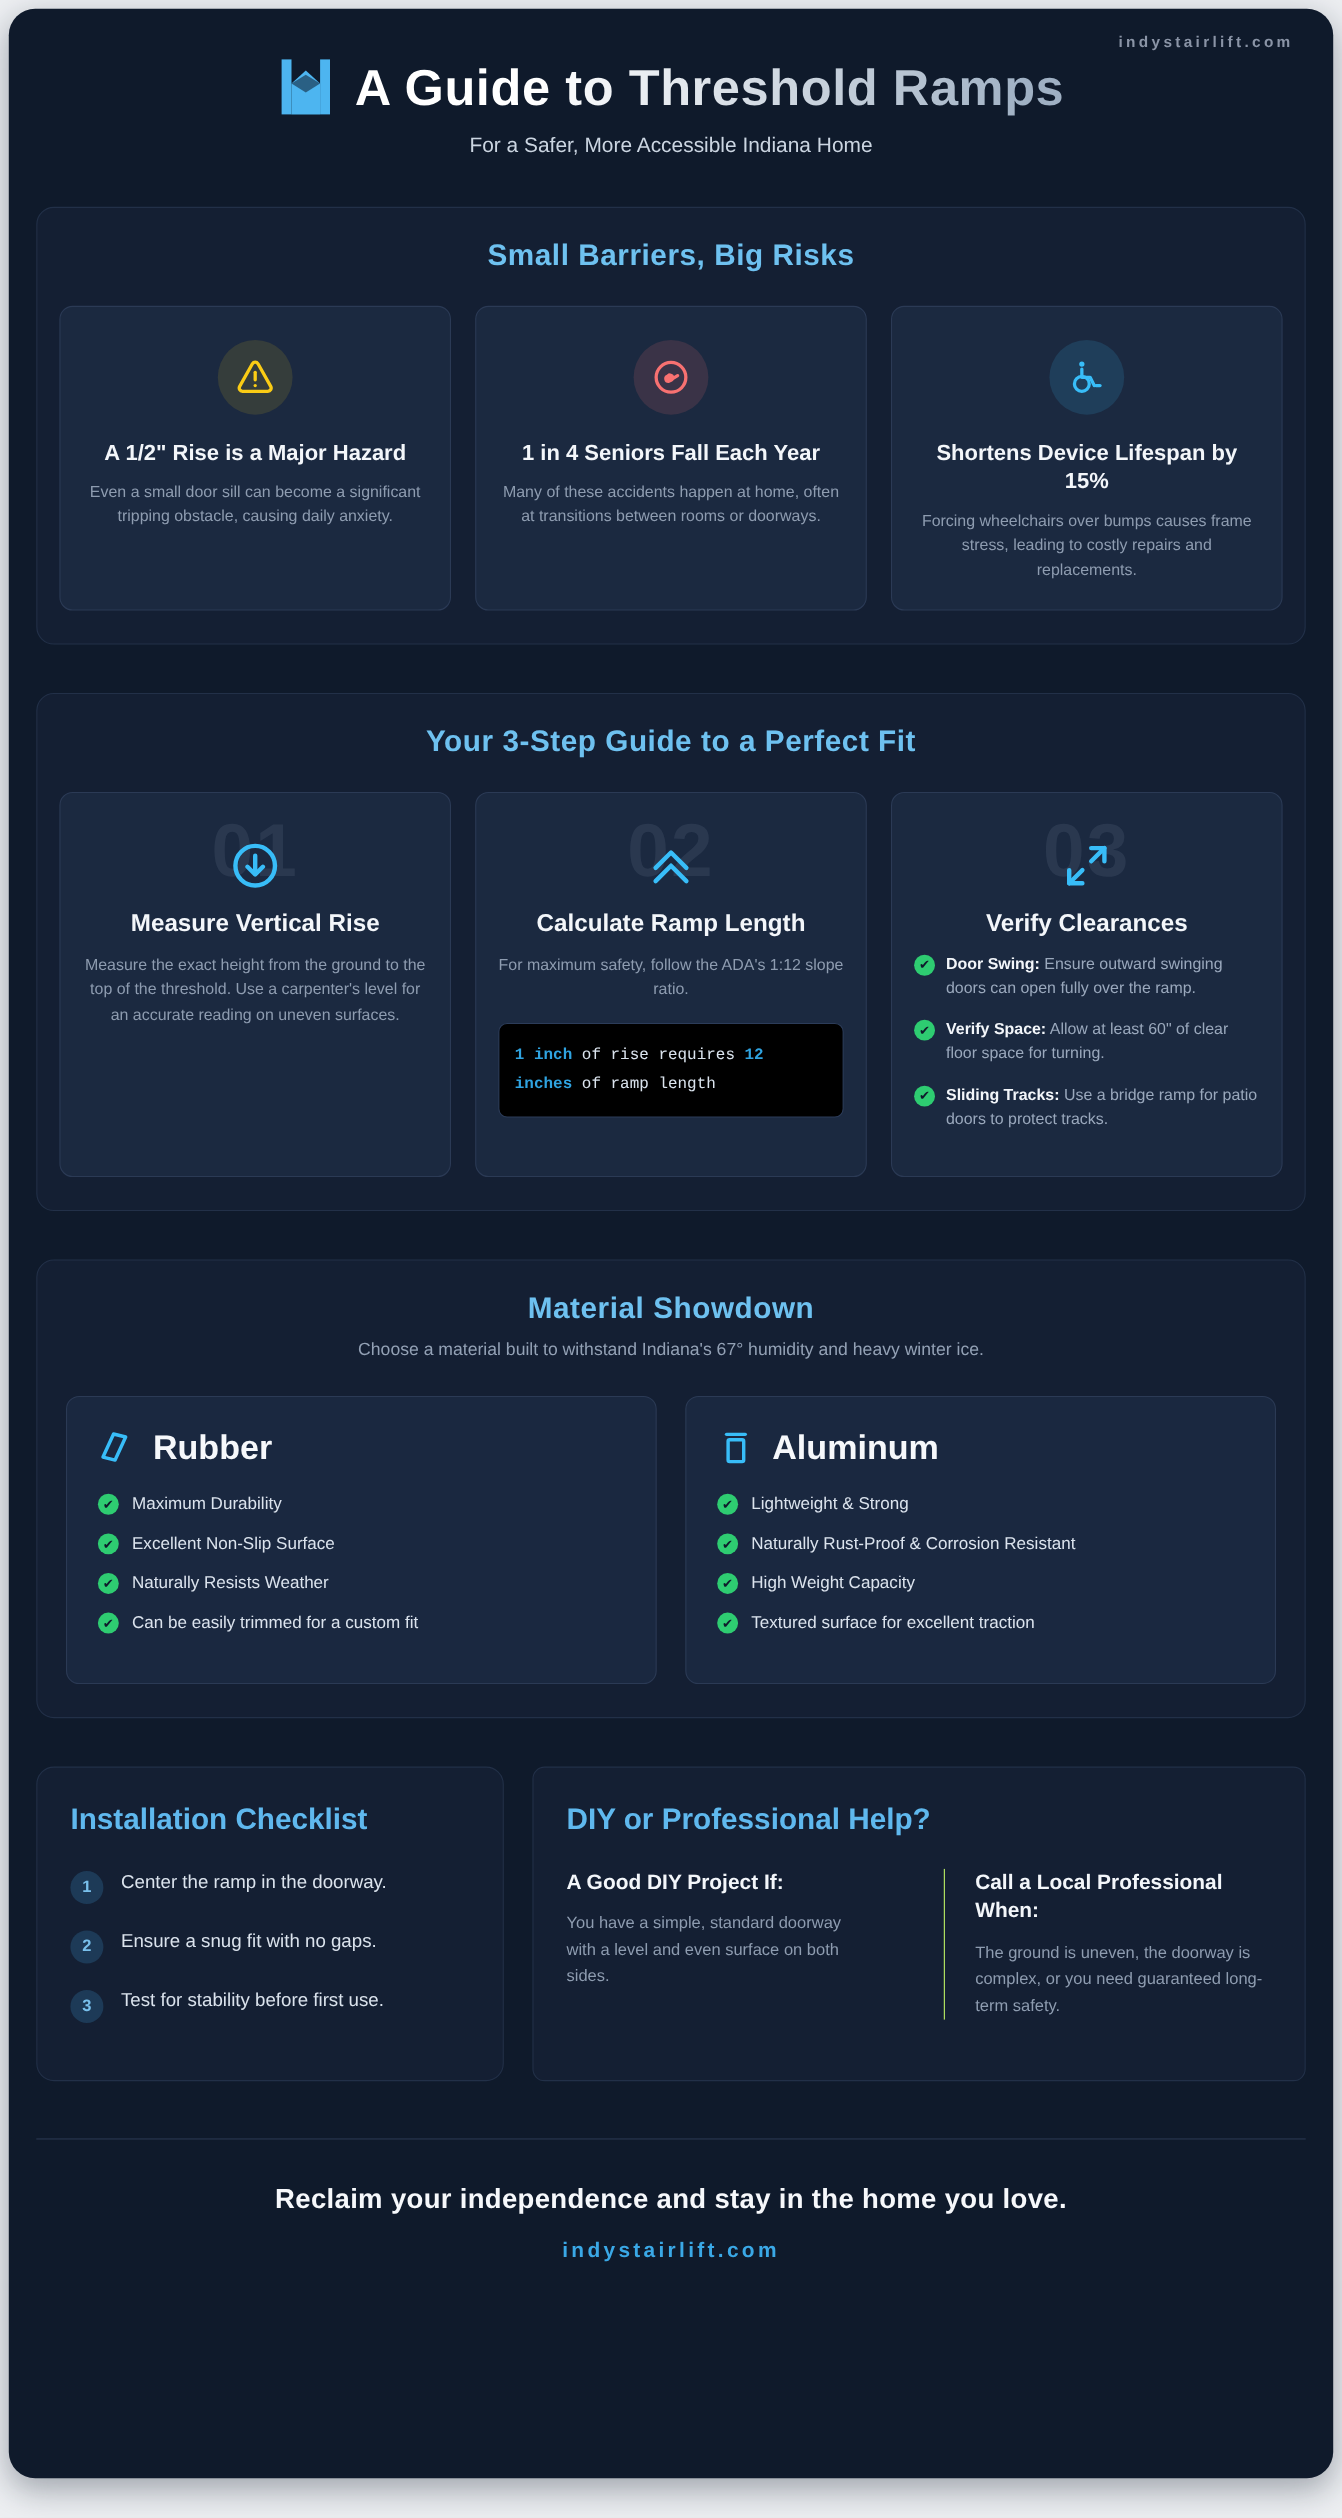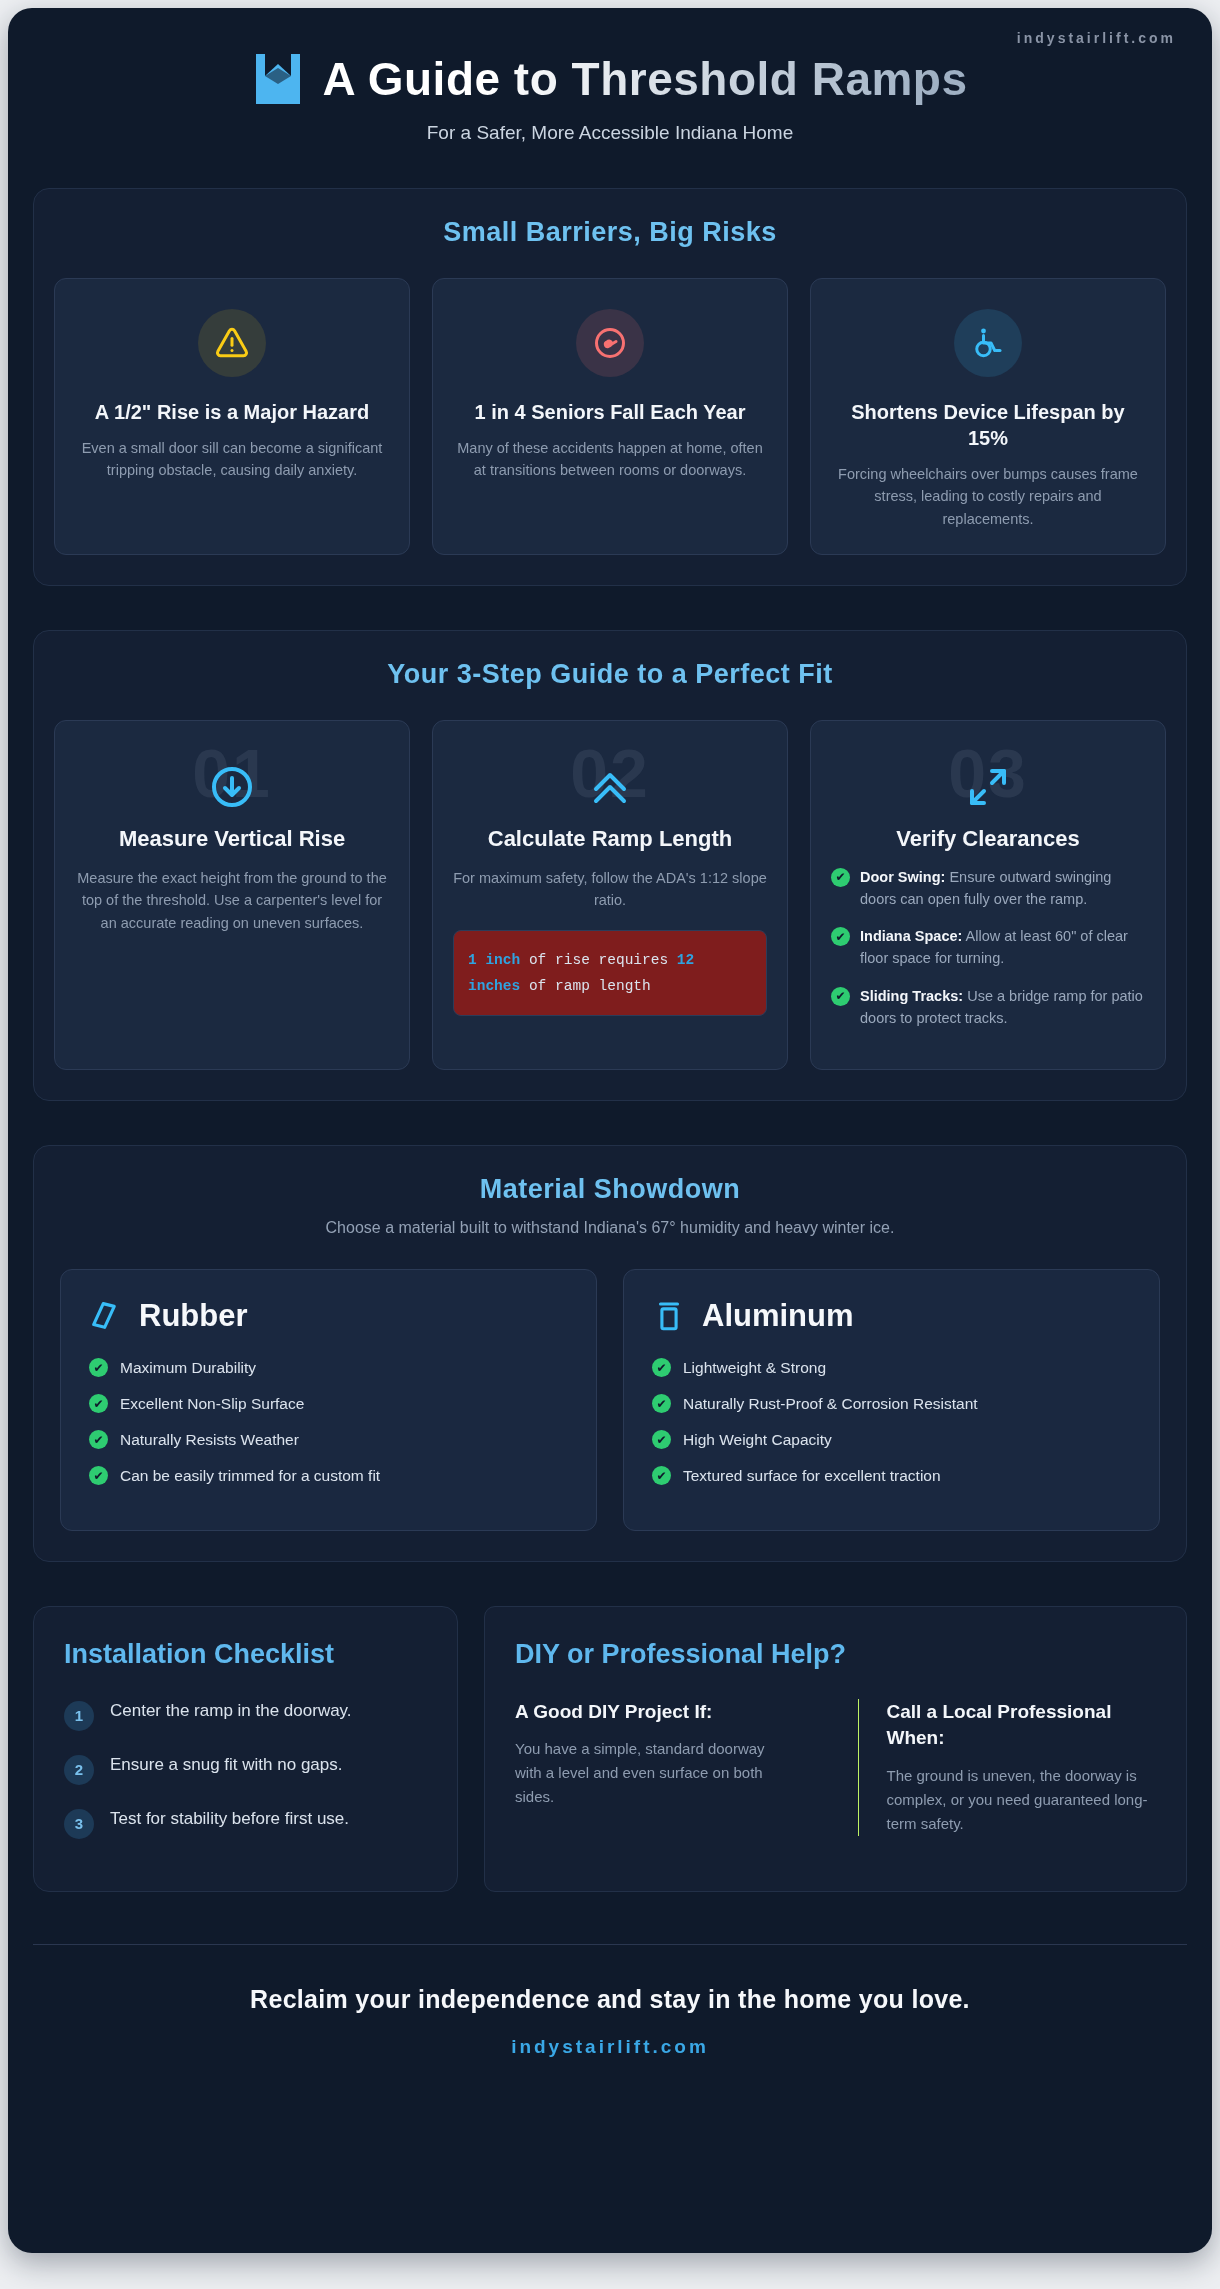--- a/index.html
+++ b/index.html
@@ -53,21 +53,21 @@
   .risk-title { color:#f3f6fa; font-size:20px; font-weight:bold; line-height:1.3; margin-bottom:12px; }
   
   .step-card { position:relative; text-align:center; padding-top:18px; }
   .step-num {
     font-size:68px; font-weight:bold; color:rgba(148,163,184,.13);
     line-height:1; letter-spacing:2px;
   }
   .step-icon { margin:-44px auto 14px auto; position:relative; width:48px; height:48px; }
   .step-title { color:#f3f6fa; font-size:22px; font-weight:bold; line-height:1.25; margin-bottom:14px; }
   .code-box {
-    margin-top:18px; background:#7f1d1d; border:1px solid #2c3c59; border-radius:8px;
+    margin-top:18px; background:#000000; border:1px solid #2c3c59; border-radius:8px;
     padding:16px 14px; text-align:left;
     font-family:"Liberation Mono","DejaVu Sans Mono",monospace;
     font-size:14.5px; color:#dbe4ee; line-height:1.8;
   }
   .code-hl { color:#2fa3e0; font-weight:bold; }
   .check-list { list-style:none; text-align:left; margin-top:4px; }
   .check-list li { display:flex; gap:10px; margin-bottom:16px; font-size:14.5px; line-height:1.5; color:#9aa8bc; }
   .check-list .chk { flex:0 0 auto; margin-top:1px; }
   .check-list b { color:#f3f6fa; }
   .chk {
@@ -226,21 +226,21 @@
           </svg>
         </div>
         <div class="step-title">Verify Clearances</div>
         <ul class="check-list">
           <li>
             <span class="chk">✔</span>
             <span><b>Door Swing:</b><span> Ensure outward swinging doors can open fully over the ramp.</span></span>
           </li>
           <li>
             <span class="chk">✔</span>
-            <span><b>Indiana Space:</b><span> Allow at least 60" of clear floor space for turning.</span></span>
+            <span><b>Verify Space:</b><span> Allow at least 60" of clear floor space for turning.</span></span>
           </li>
           <li>
             <span class="chk">✔</span>
             <span><b>Sliding Tracks:</b><span> Use a bridge ramp for patio doors to protect tracks.</span></span>
           </li>
         </ul>
       </div>
 
     </div>
   </section>

